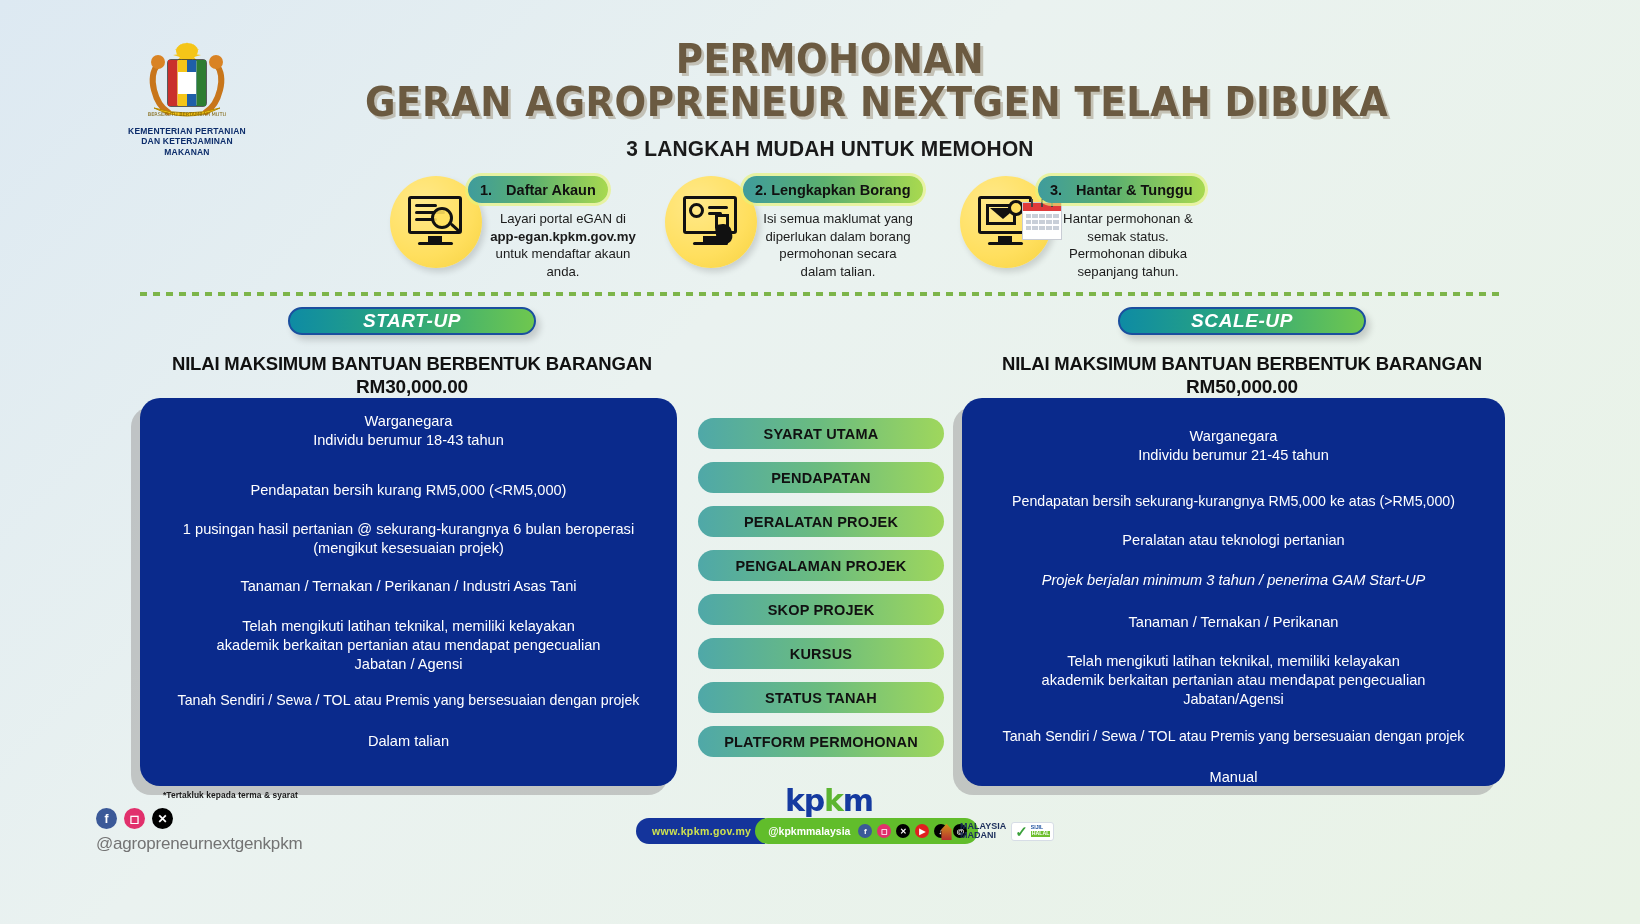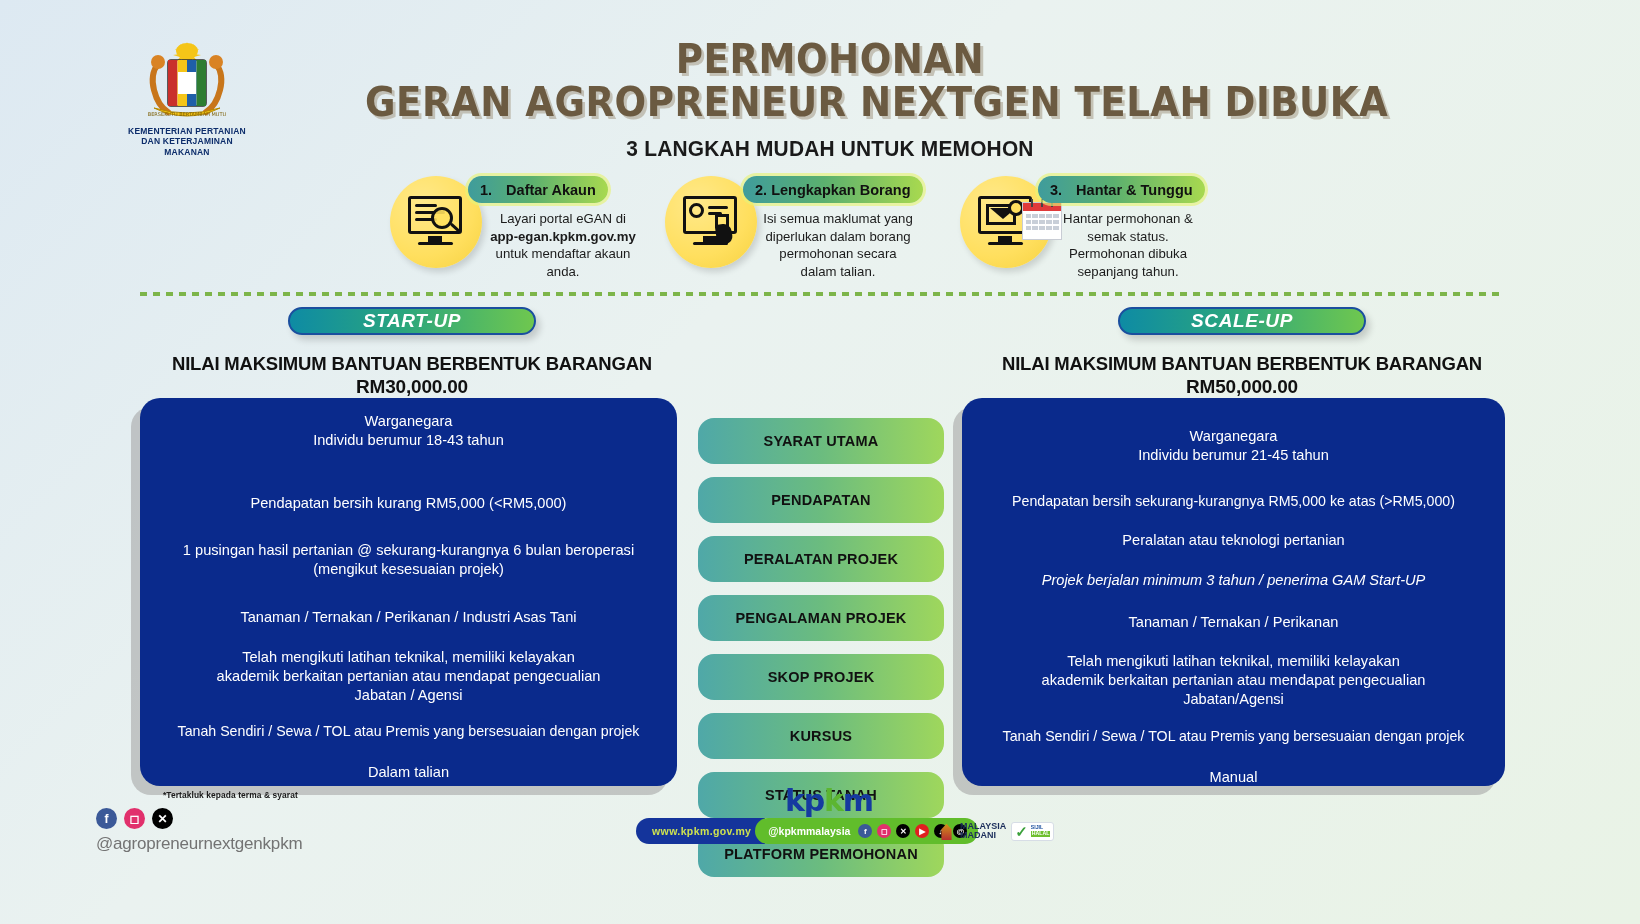--- a/index.html
+++ b/index.html
@@ -157,21 +157,21 @@
   .crit-list { list-style: none; }
   .crit {
     text-align: center; font-size: 14.6px; line-height: 1.32; color: #fff;
     padding: 0 6px;
   }
   .crit .sub { display: block; }
 
   
   #center-col { position: absolute; left: 698px; top: 418px; width: 250px; }
   .cat-pill {
-    width: 246px; height: 46px; margin-bottom: 13px; border-radius: 16px;
+    width: 246px; height: 31px; margin-bottom: 13px; border-radius: 16px;
     background: linear-gradient(90deg, #4fa8a8 0%, #6bbc7f 50%, #9fd75c 100%);
     display: flex; align-items: center; justify-content: center;
     font-size: 14.5px; font-weight: bold; color: #111; letter-spacing: .2px;
   }
 
   
   #kpkm-logo {
     position: absolute; left: 785px; top: 783px; font-size: 30px; font-weight: bold;
     color: #153aa0; letter-spacing: -1.2px; font-family: "DejaVu Sans", sans-serif;
   }
@@ -386,28 +386,28 @@
   <span>NILAI MAKSIMUM BANTUAN BERBENTUK BARANGAN</span>
   <span class="amount">RM50,000.00</span>
 </div>
 
 <div class="blue-panel" id="startup-panel">
   <ul class="crit-list">
     <li class="crit" style="margin-top:4px;">
       <span class="sub">Warganegara</span>
       <span class="sub">Individu berumur 18-43 tahun</span>
     </li>
-    <li class="crit" style="margin-top:43px;">
+    <li class="crit" style="margin-top:30px;">
       <span class="sub">Pendapatan bersih kurang RM5,000 (&lt;RM5,000)</span>
     </li>
-    <li class="crit" style="margin-top:28px;">
+    <li class="crit" style="margin-top:20px;">
       <span class="sub">1 pusingan hasil pertanian @ sekurang-kurangnya 6 bulan beroperasi</span>
       <span class="sub">(mengikut kesesuaian projek)</span>
     </li>
-    <li class="crit" style="margin-top:29px;">
+    <li class="crit" style="margin-top:19px;">
       <span class="sub">Tanaman / Ternakan / Perikanan / Industri Asas Tani</span>
     </li>
     <li class="crit" style="margin-top:20px;">
       <span class="sub">Telah mengikuti latihan teknikal, memiliki kelayakan</span>
       <span class="sub">akademik berkaitan pertanian atau mendapat pengecualian</span>
       <span class="sub">Jabatan / Agensi</span>
     </li>
     <li class="crit" style="margin-top:17px; font-size:14.2px;">
       <span class="sub">Tanah Sendiri / Sewa / TOL atau Premis yang bersesuaian dengan projek</span>
     </li>

